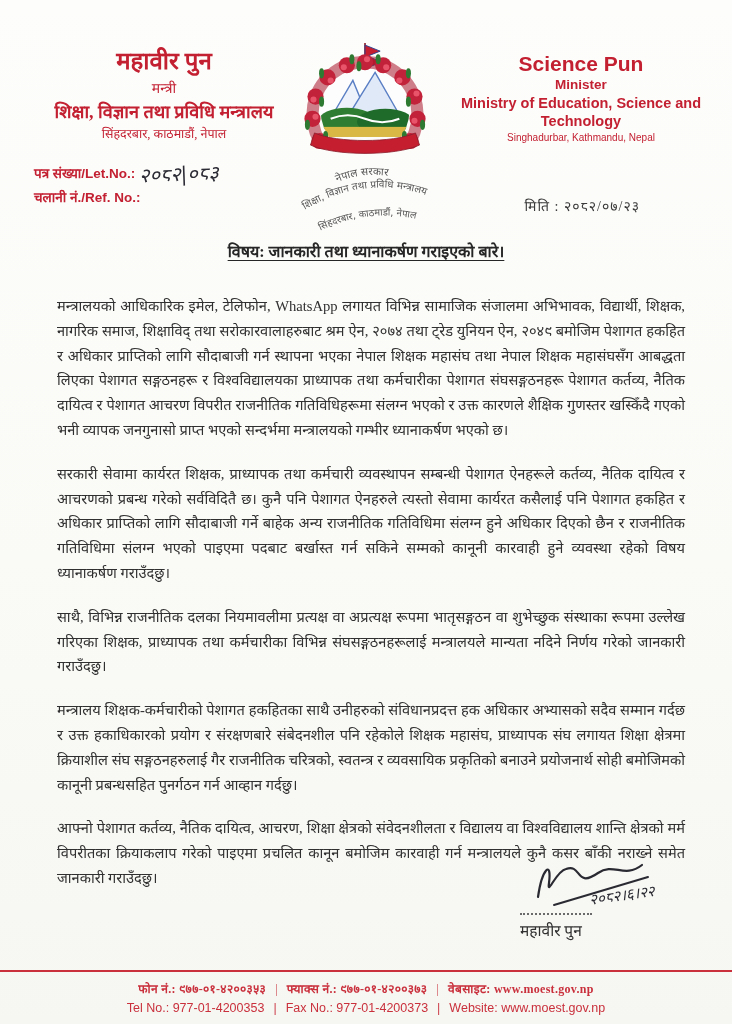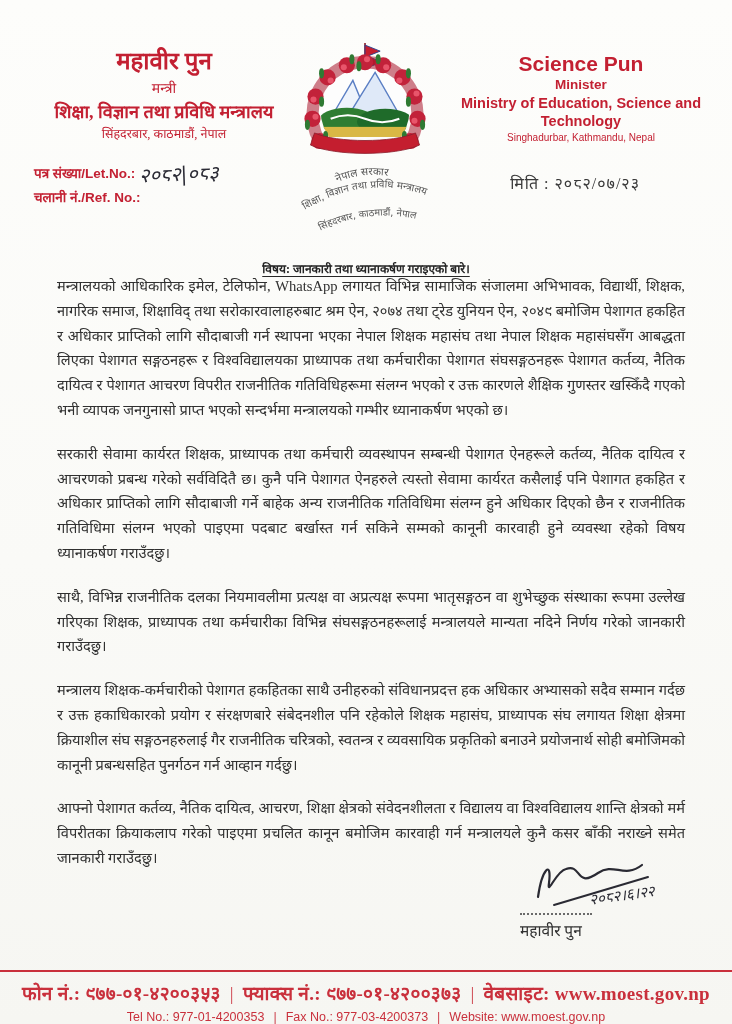--- a/index.html
+++ b/index.html
@@ -25,36 +25,36 @@
   .lh-right .en-ministry{font-size:14.5px;font-weight:bold;margin-top:2px;line-height:1.25;}
   .lh-right .en-addr{font-size:10px;margin-top:2px;}
   .emblem{position:absolute;left:279px;top:38px;width:172px;height:202px;}
   
   .meta-letterno{position:absolute;left:34px;top:160px;font-size:13.5px;color:#c32032;
                  font-family:"Liberation Sans","DejaVu Sans",sans-serif;font-weight:bold;}
   .hand{display:inline-block;font-family:"DejaVu Serif",serif;font-style:italic;font-weight:normal;
         color:#2b2b35;font-size:20px;transform:rotate(-2deg);margin-left:4px;vertical-align:-3px;}
   .meta-refno{position:absolute;left:34px;top:188px;font-size:13.5px;color:#c32032;
               font-family:"Liberation Sans","DejaVu Sans",sans-serif;font-weight:bold;}
-  .meta-date{position:absolute;right:92px;top:172px;font-size:16px;color:#3a3a3a;letter-spacing:1px;}
-  
-  .subject{position:absolute;left:0;right:0;top:240px;text-align:center;font-size:12px;
-           font-weight:bold;color:#262626;margin-top:20px;}
+  .meta-date{position:absolute;right:92px;top:196px;font-size:14px;color:#3a3a3a;letter-spacing:1px;}
+  
+  .subject{position:absolute;left:0;right:0;top:240px;text-align:center;font-size:16px;
+           font-weight:bold;color:#262626;}
   .subject span{text-decoration:underline;text-underline-offset:3px;}
   
-  .body{position:absolute;left:57px;width:628px;top:274px;}
+  .body{position:absolute;left:57px;width:628px;top:294px;}
   .body p{margin:0 0 19px 0;text-align:justify;font-size:14.6px;line-height:24.8px;color:#303030;}
   
   .sig{position:absolute;left:520px;top:853px;width:190px;}
   .sig .dotline{width:72px;border-bottom:2px dotted #6a6a6a;margin-top:-6px;}
   .sig .sig-name{font-size:15.5px;color:#303030;margin-top:4px;}
   
   .footer{position:absolute;left:0;right:0;bottom:0;height:54px;border-top:2px solid #c9303c;
           text-align:center;padding-top:8px;box-sizing:border-box;color:#c9303c;}
-  .footer .np-line{font-size:19px;font-weight:bold;letter-spacing:.3px;}
+  .footer .np-line{font-size:12px;font-weight:bold;letter-spacing:.3px;}
   .footer .en-line{font-size:12.5px;font-family:"Liberation Sans","DejaVu Sans",sans-serif;margin-top:4px;}
   .footer .sep{display:inline-block;margin:0 9px;font-weight:normal;opacity:.9;}
 </style>
 </head>
 <body>
 
 <div class="page">
 
   <div class="lh-left">
     <div class="np-name">महावीर पुन</div>
@@ -197,17 +197,17 @@
     </svg>
     <div class="dotline"></div>
     <div class="sig-name">महावीर पुन</div>
   </div>
 
   <footer class="footer">
     <div class="np-line">
       <span>फोन नं.: ९७७-०१-४२००३५३</span><span class="sep">|</span><span>फ्याक्स नं.: ९७७-०१-४२००३७३</span><span class="sep">|</span><span>वेबसाइट: www.moest.gov.np</span>
     </div>
     <div class="en-line">
-      <span>Tel No.: 977-01-4200353</span><span class="sep">|</span><span>Fax No.: 977-03-4200373</span><span class="sep">|</span><span>Website: www.moest.gov.np</span>
+      <span>Tel No.: 977-01-4200353</span><span class="sep">|</span><span>Fax No.: 977-01-4200373</span><span class="sep">|</span><span>Website: www.moest.gov.np</span>
     </div>
   </footer>
 
 </div>
 
 </body></html>

